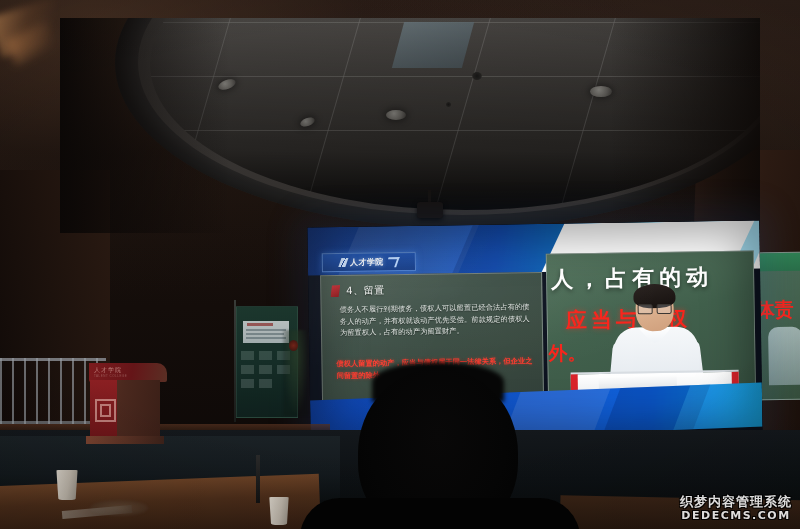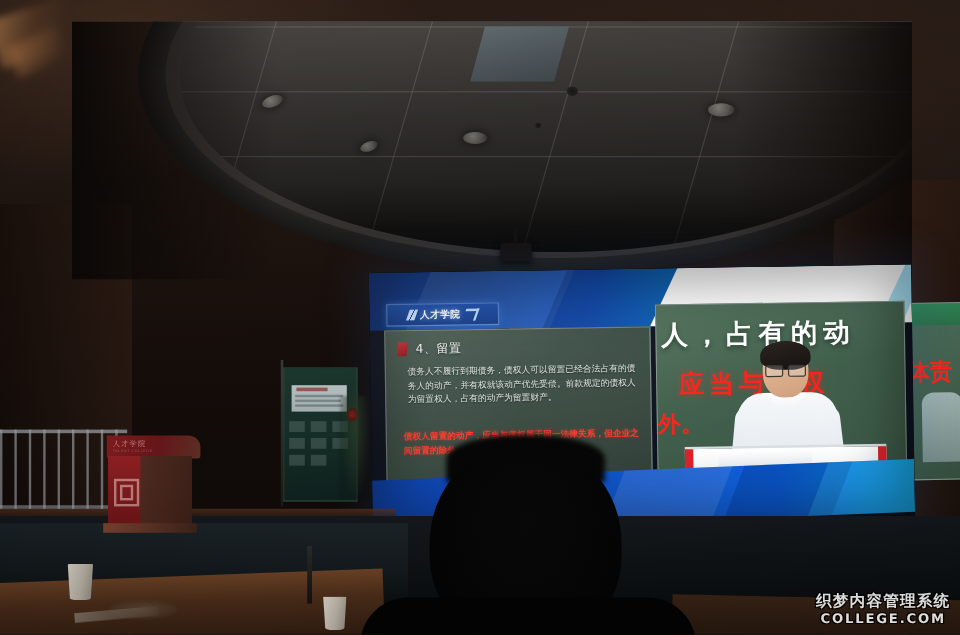--- a/index.html
+++ b/index.html
@@ -675,16 +675,16 @@
   <div class="cup cup2"></div>
 
   <div class="head-hair-tuft"></div>
   <div class="head-sil"></div>
   <div class="shoulders"></div>
 
   <div class="global-grain"></div>
 
   <div class="watermark">
     <div class="wm-cn">织梦内容管理系统</div>
-    <div class="wm-en">COLLEGE.COM</div>
+    <div class="wm-en">DEDECMS.COM</div>
   </div>
 
 </div>
 
 </body></html>

